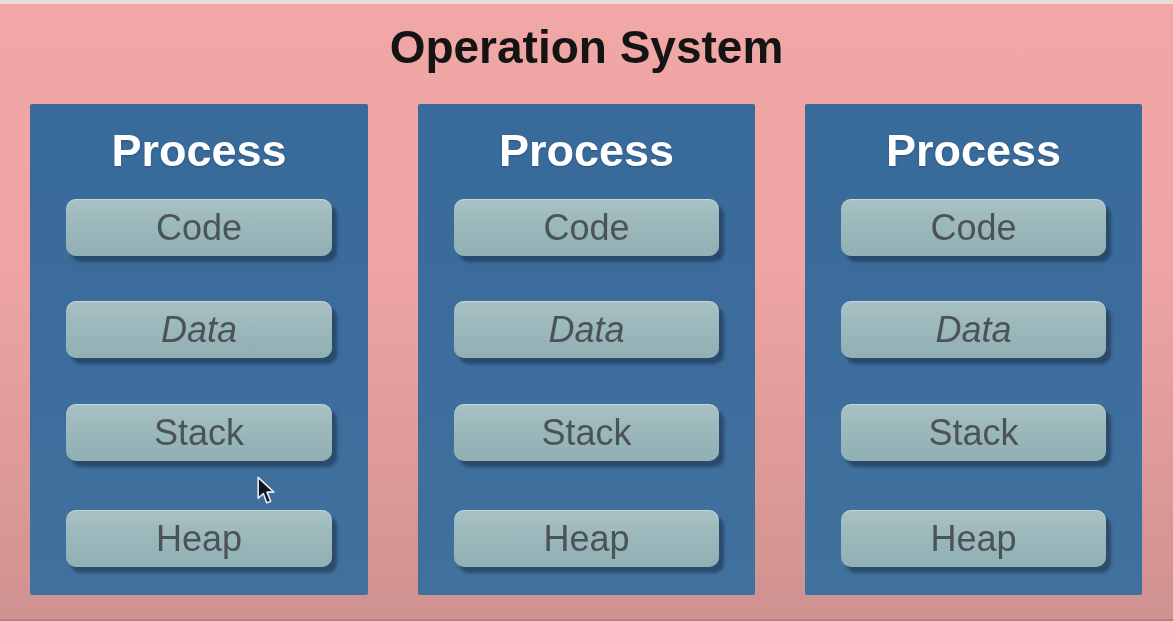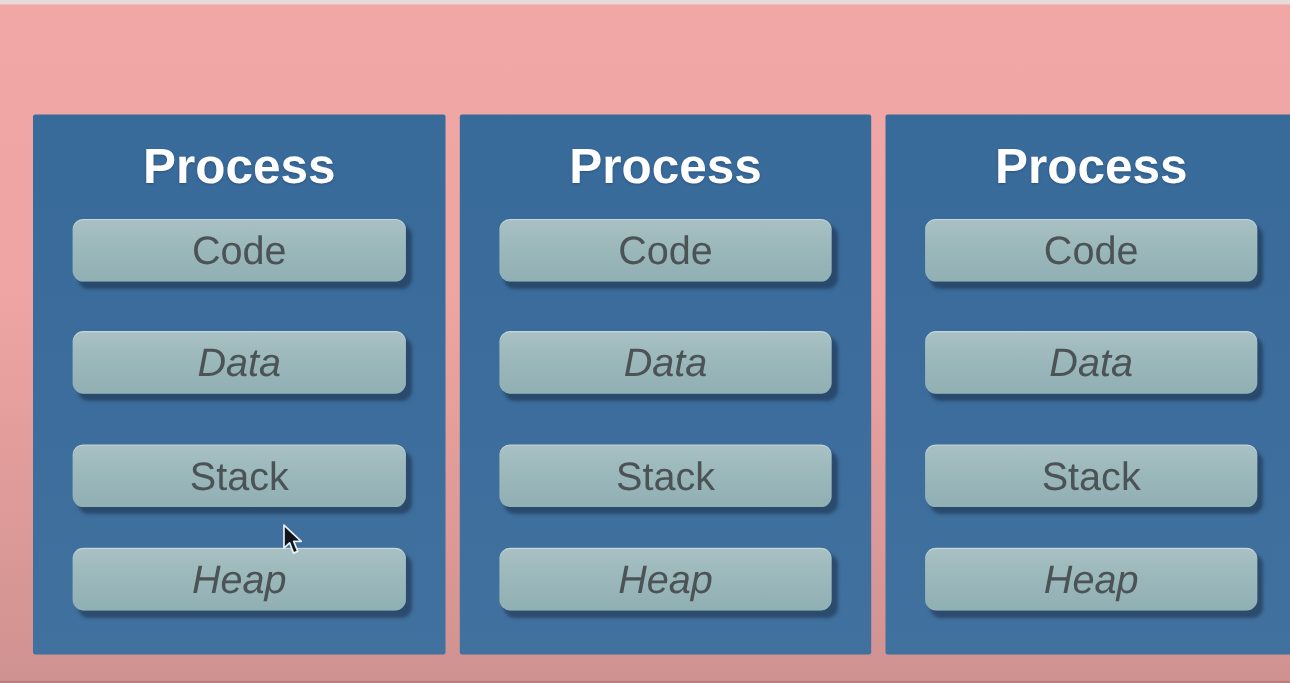--- a/index.html
+++ b/index.html
@@ -41,21 +41,20 @@
     letter-spacing: 0px;
     color: #141414;
   }
   .process-box {
     position: absolute;
     top: 104px;
     height: 491px;
     width: 338px;
     background: linear-gradient(180deg, #386a9a 0%, #3c6d9c 55%, #41719e 100%);
     border-radius: 2px;
-    padding-left: 37px;
   }
   .process-box.p1 { left: 30px; }
   .process-box.p2 { left: 418px; width: 337px; }
   .process-box.p3 { left: 805px; width: 337px; }
   .process-title {
     position: absolute;
     top: 10px;
     left: 0;
     width: 100%;
     height: 74px;
@@ -78,37 +77,38 @@
     display: flex;
     align-items: center;
     justify-content: center;
     font-size: 36px;
     font-weight: 400;
     color: #4c5356;
   }
   .mem-block.b0 { top: 95px; }
   .mem-block.b1 { top: 197px; font-style: italic; }
   .mem-block.b2 { top: 300px; text-align: right; }
-  .mem-block.b3 { top: 394px; font-style: italic; }
+  .mem-block.b3 { top: 406px; }
   .cursor {
     position: absolute;
     left: 256px;
     top: 476px;
     width: 20px;
     height: 30px;
     pointer-events: none;
   }
 </style>
 </head>
 <body>
 
 <div class="stage">
 
   <div class="top-strip"></div>
 
+  <div class="main-title">Operation System</div>
 
   <div class="process-box p1">
     <div class="process-title">Process</div>
     <div class="mem-block b0">Code</div>
     <div class="mem-block b1">Data</div>
     <div class="mem-block b2">Stack</div>
     <div class="mem-block b3">Heap</div>
   </div>
 
   <div class="process-box p2">

